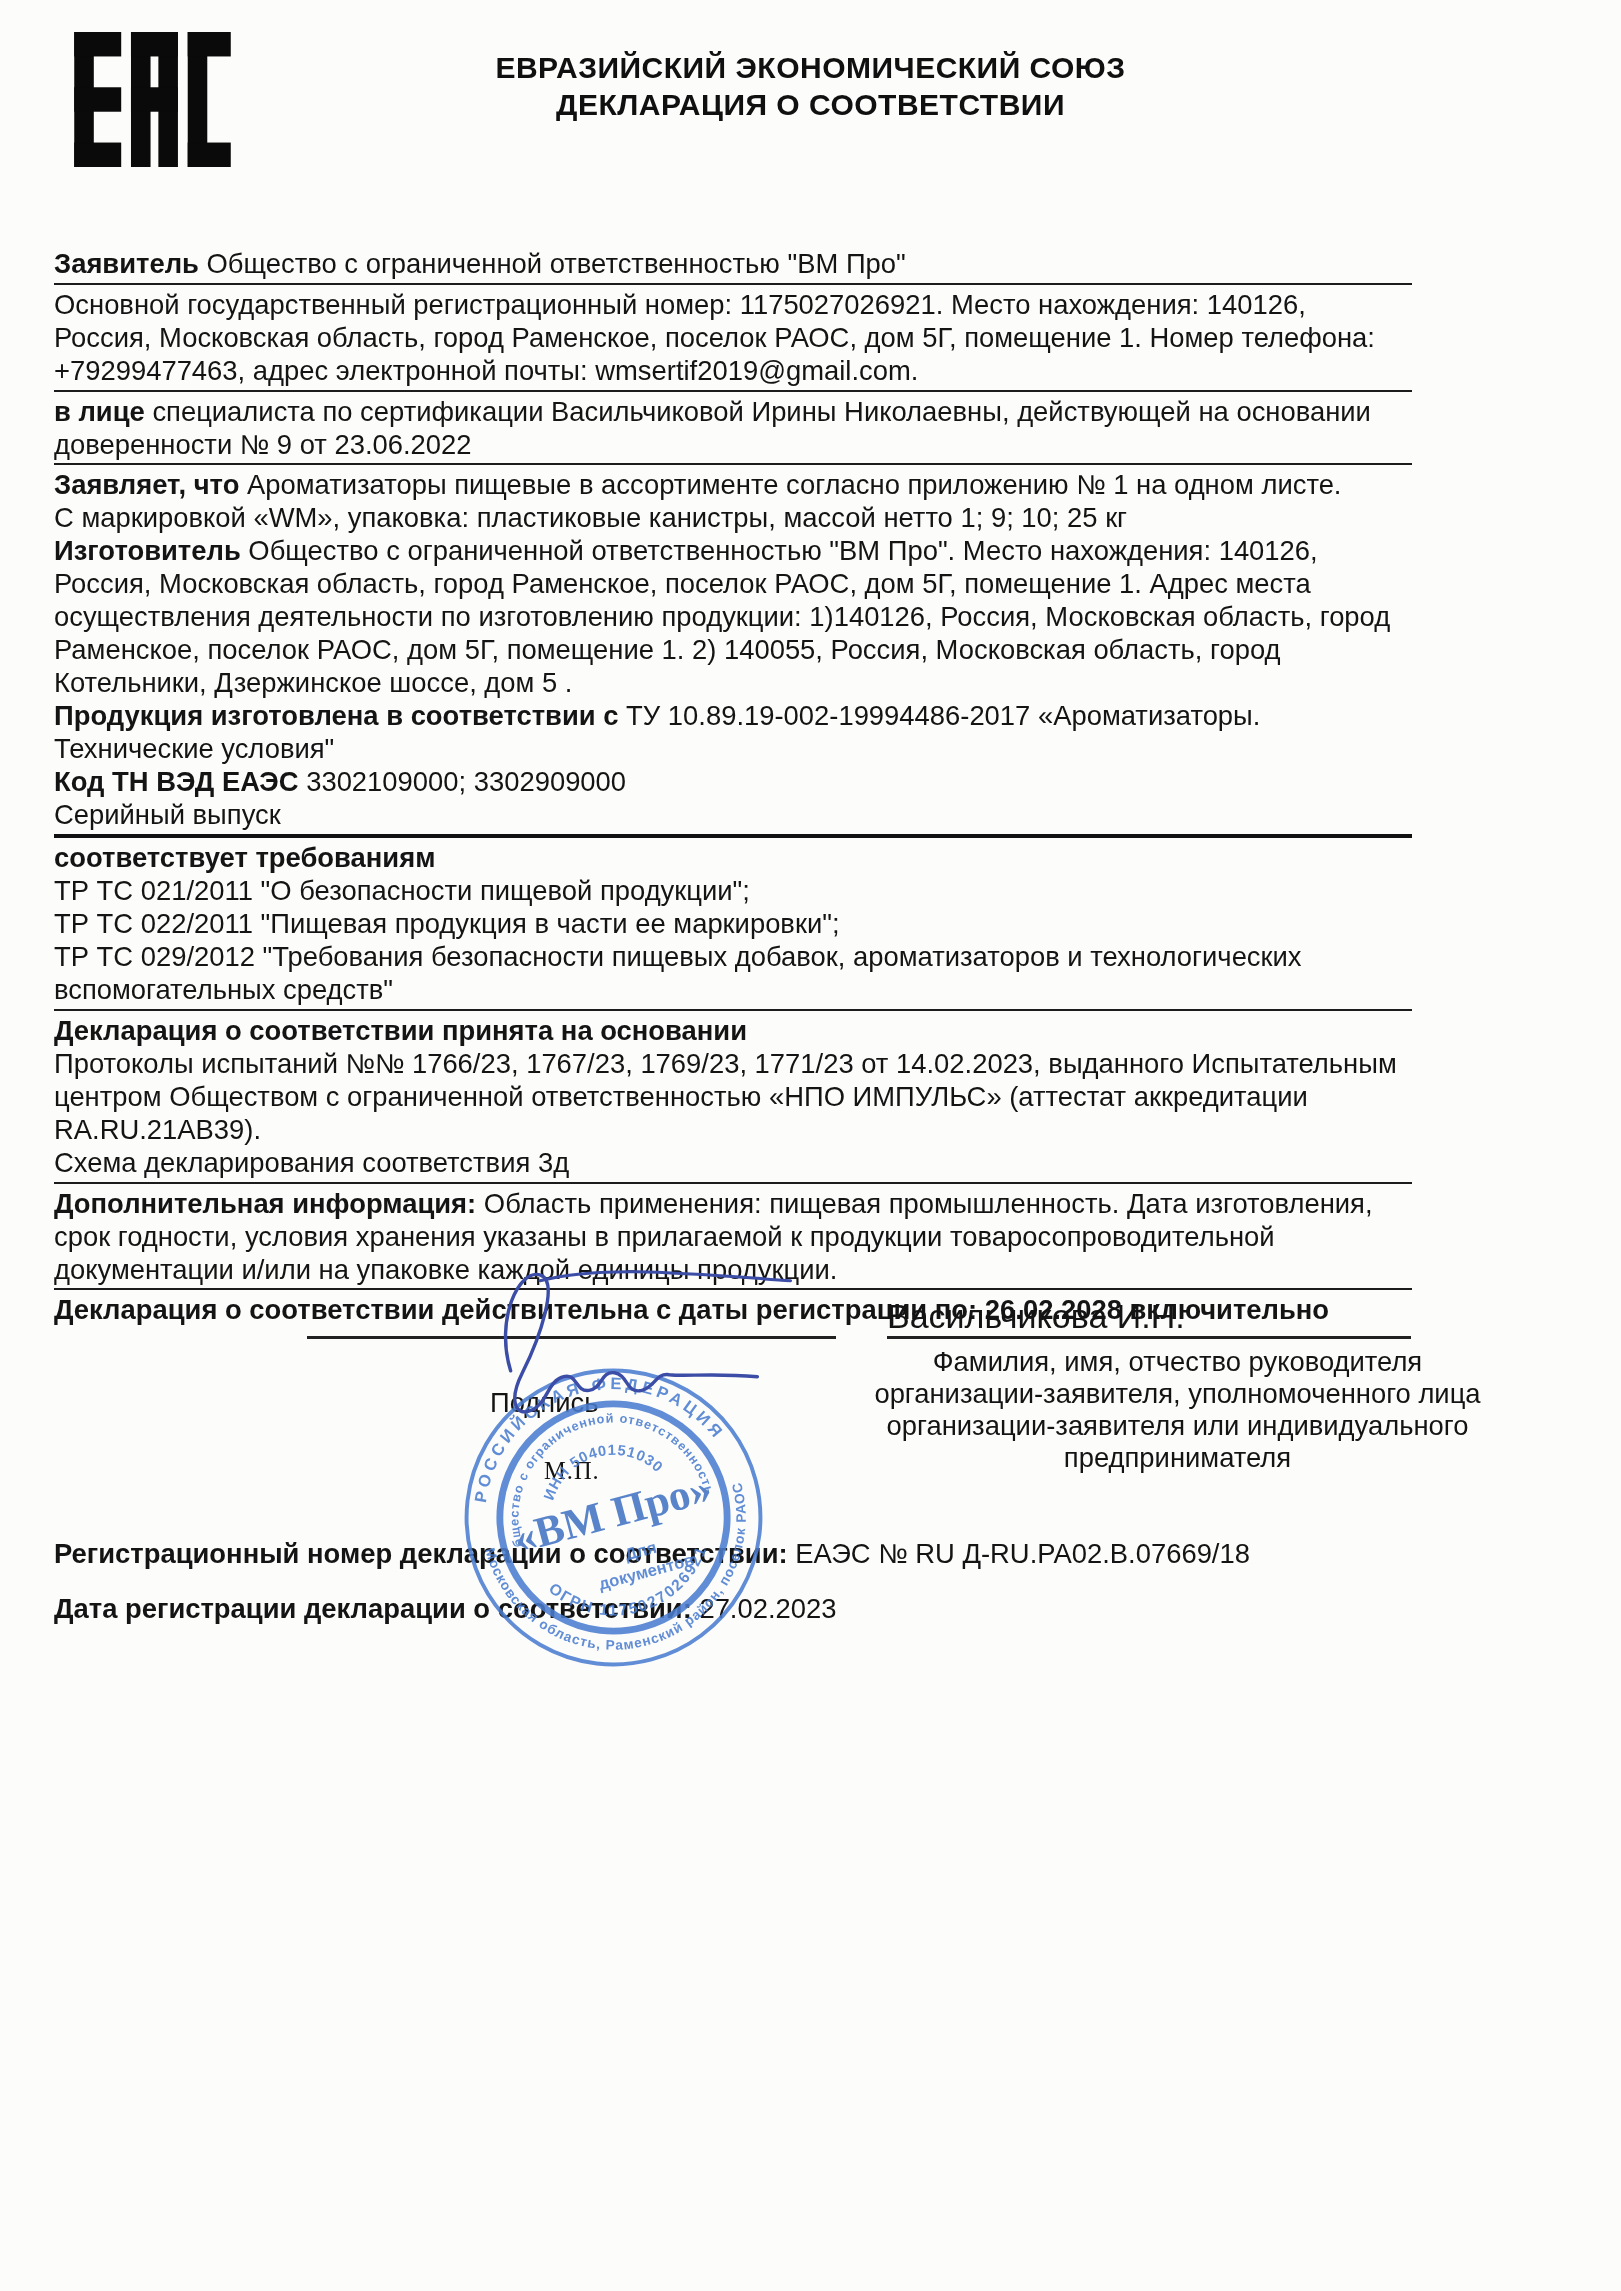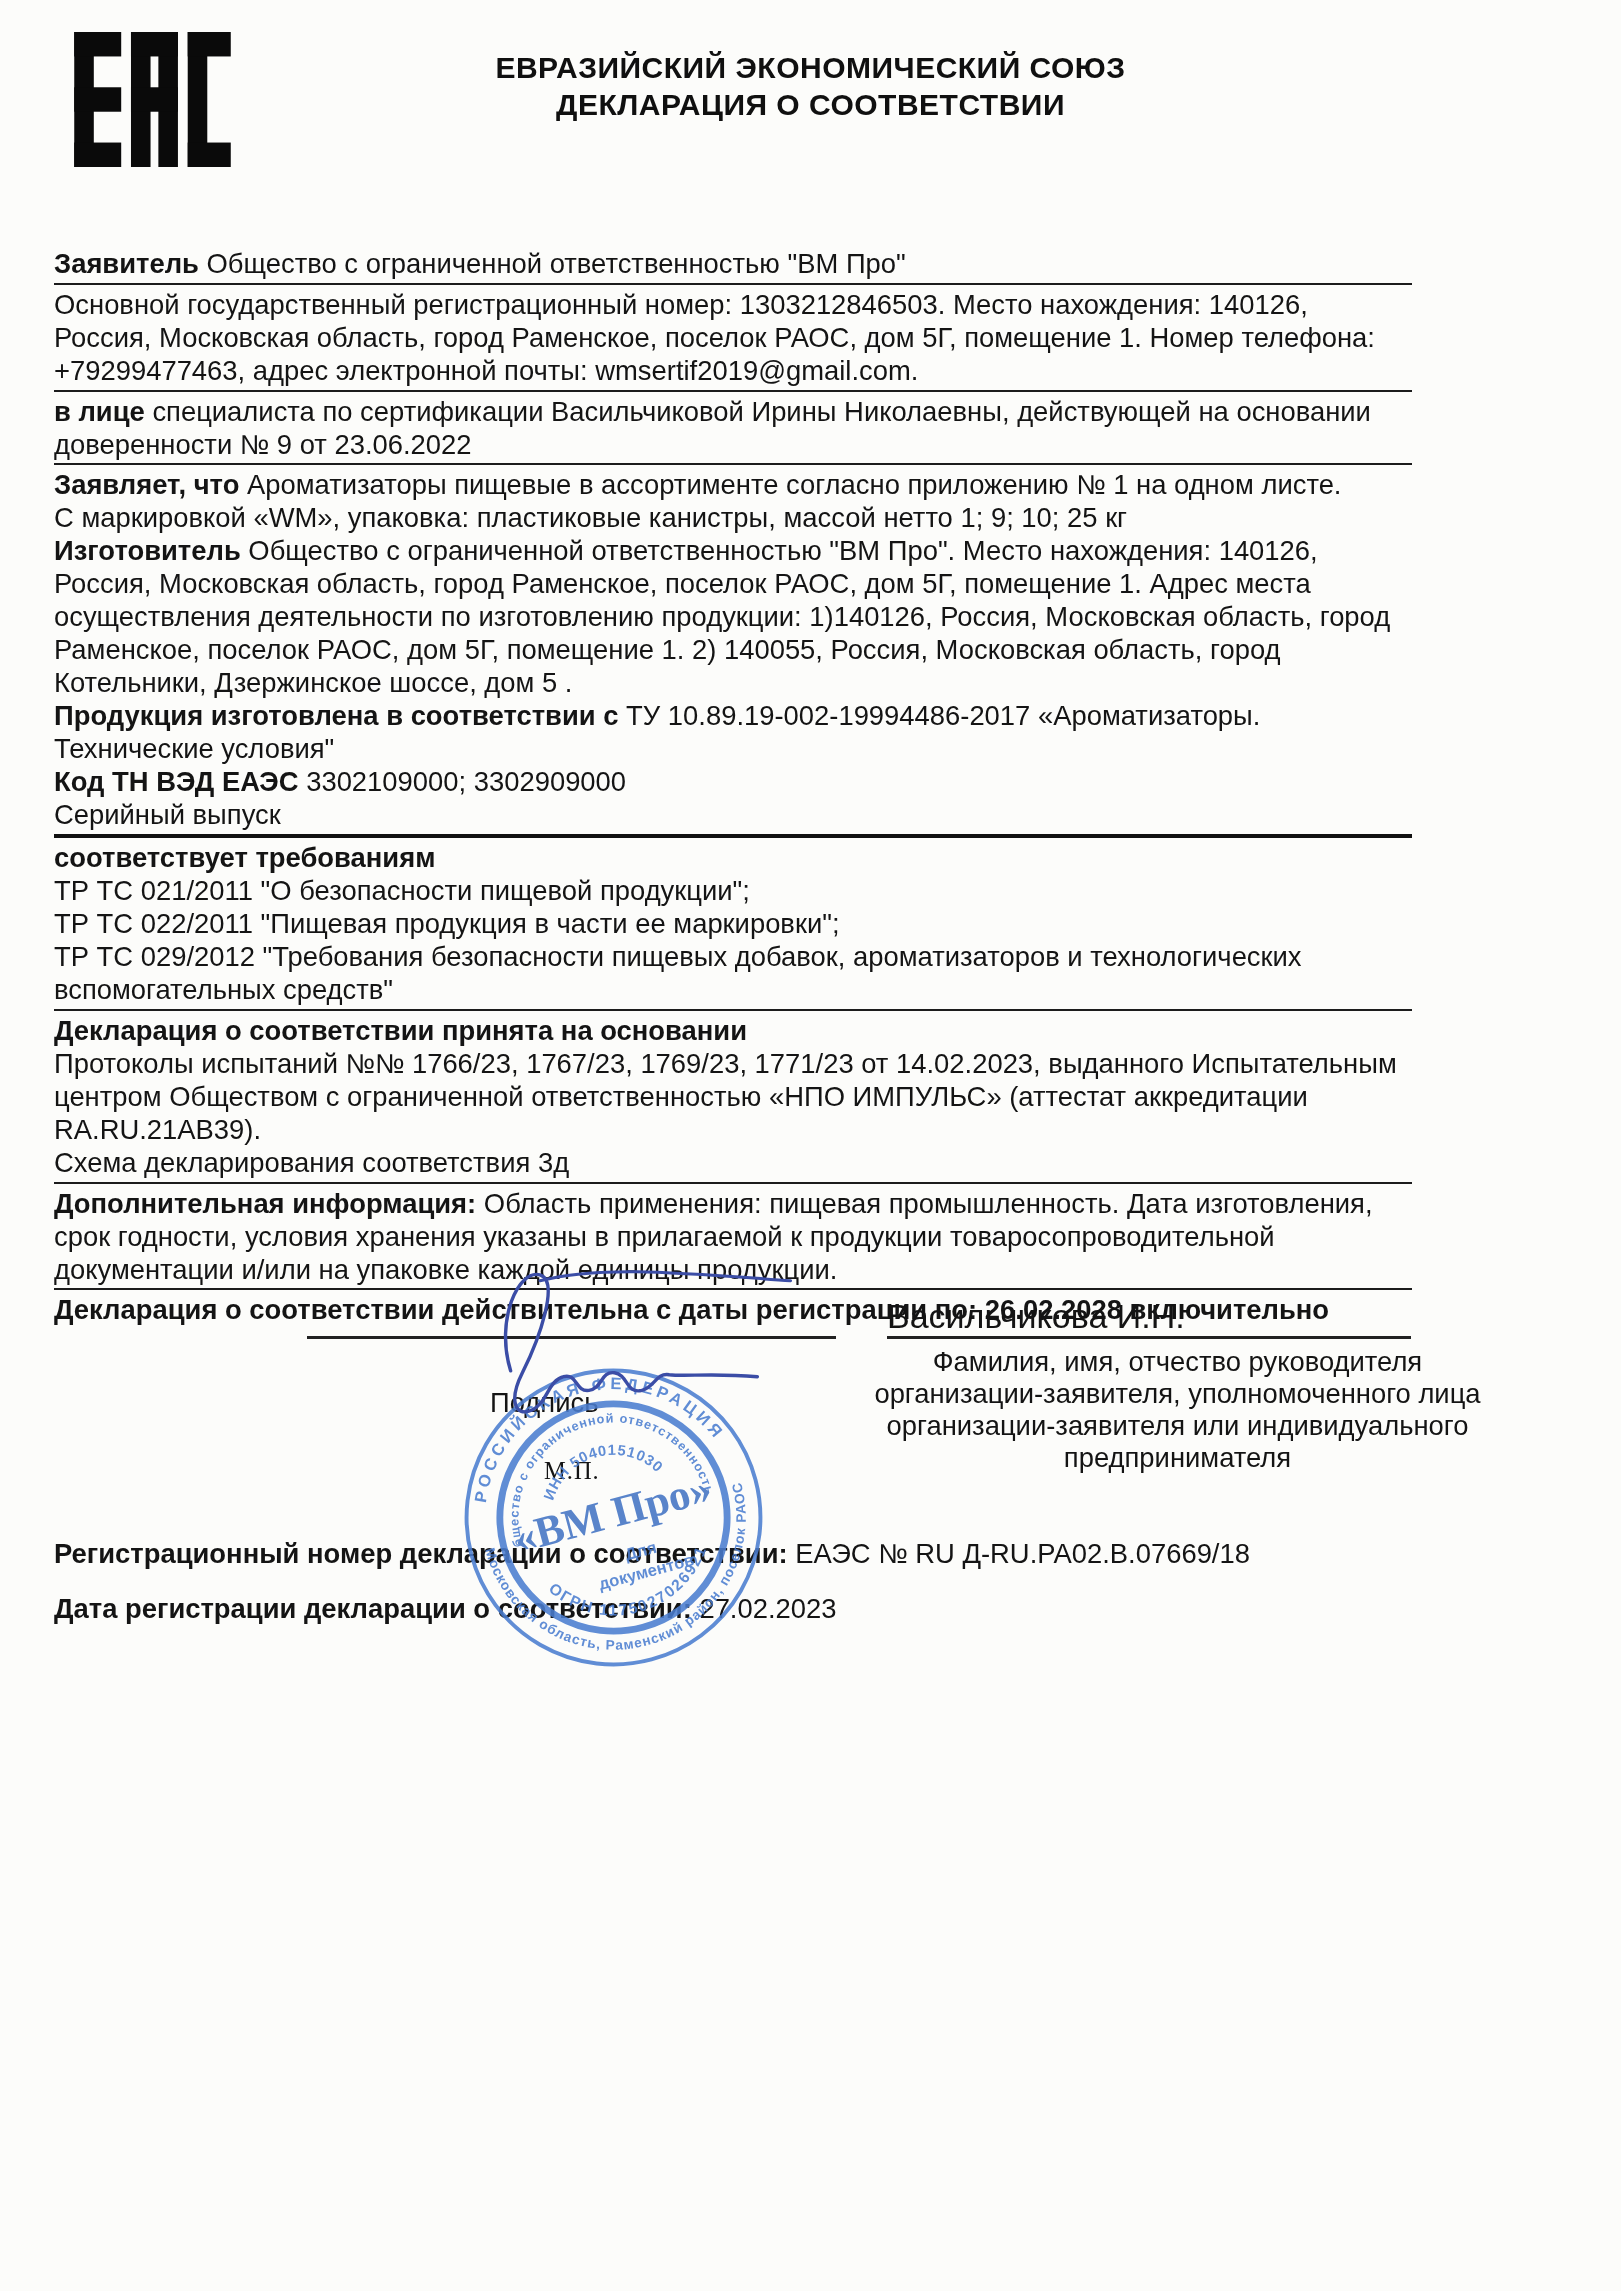--- a/index.html
+++ b/index.html
@@ -72,21 +72,21 @@
       <div>ЕВРАЗИЙСКИЙ ЭКОНОМИЧЕСКИЙ СОЮЗ</div>
       <div>ДЕКЛАРАЦИЯ О СООТВЕТСТВИИ</div>
     </div>
   </div>
 
   <div class="content">
 
     <div class="sec"><span class="b">Заявитель</span><span> Общество с ограниченной ответственностью "ВМ Про"</span></div>
     <div class="rule"></div>
 
-    <div class="sec"><span>Основной государственный регистрационный номер: 1303212846503. Место нахождения: 140126,
+    <div class="sec"><span>Основной государственный регистрационный номер: 1175027026921. Место нахождения: 140126,
 Россия, Московская область, город Раменское, поселок РАОС, дом 5Г, помещение 1. Номер телефона:
 +79299477463, адрес электронной почты: wmsertif2019@gmail.com.</span></div>
     <div class="rule"></div>
 
     <div class="sec"><span class="b">в лице</span><span> специалиста по сертификации Васильчиковой Ирины Николаевны, действующей на основании
 доверенности № 9 от 23.06.2022</span></div>
     <div class="rule"></div>
 
     <div class="sec"><span class="b">Заявляет, что</span><span> Ароматизаторы пищевые в ассортименте согласно приложению № 1 на одном листе.
 С маркировкой «WM», упаковка: пластиковые канистры, массой нетто 1; 9; 10; 25 кг</span></div>

